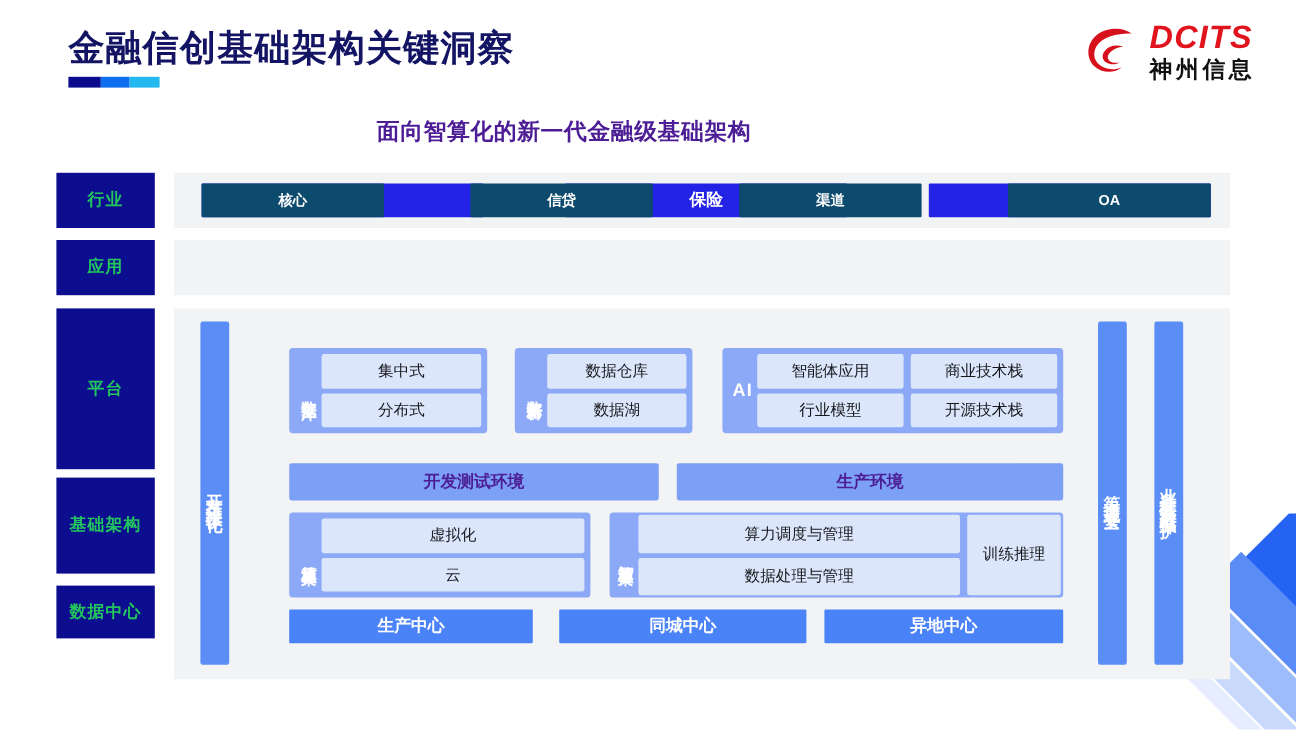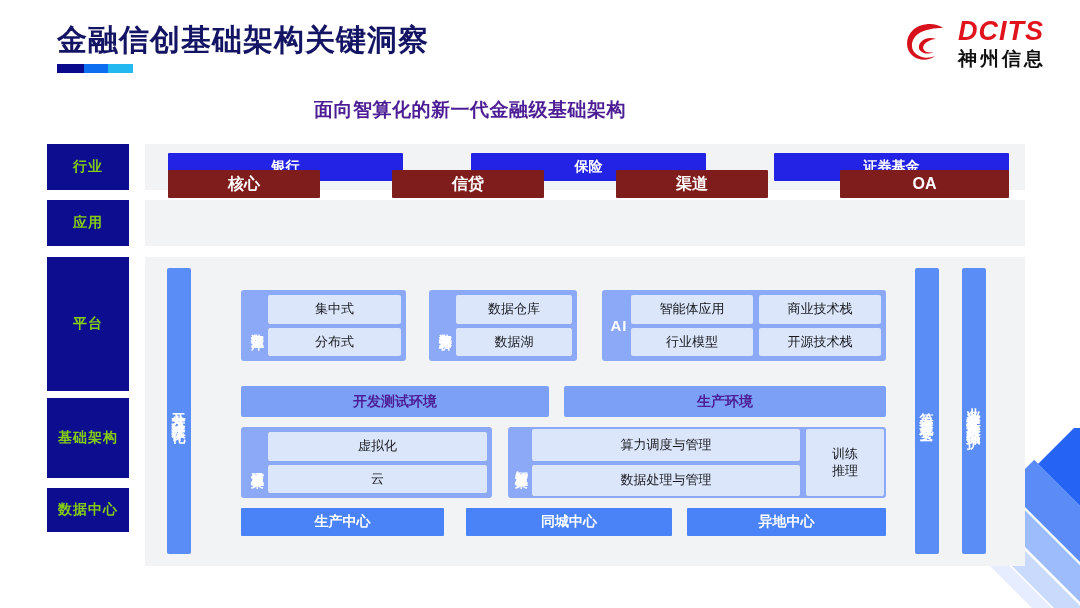--- a/index.html
+++ b/index.html
@@ -43,40 +43,40 @@
   .subtitle{
     position:absolute;left:0;top:97px;width:940px;text-align:center;
     font-size:19px;font-weight:bold;color:#4c1d95;letter-spacing:.5px;z-index:3;
   }
 
   
   .diagram{position:absolute;left:0;top:140px;width:1080px;height:430px;z-index:2;}
 
   .sidebar{position:absolute;left:47px;top:0;width:82px;height:430px;}
   .side-cell{
-    position:absolute;left:0;width:82px;background:#0d0d8f;color:#84cc16;
+    position:absolute;left:0;width:82px;background:#0d0d8f;color:#22c55e;
     display:flex;align-items:center;justify-content:center;
     font-size:14px;font-weight:bold;letter-spacing:1px;
   }
   .sc-industry{top:4px;height:46px;}
   .sc-app{top:60px;height:46px;}
   .sc-platform{top:117px;height:134px;}
   .sc-infra{top:258px;height:80px;}
 
   .rowbg{position:absolute;background:#f2f3f5;}
   .row-industry{left:145px;top:4px;width:880px;height:46px;}
   .row-app{left:145px;top:60px;width:880px;height:46px;}
   .row-platform{left:145px;top:117px;width:880px;height:309px;}
 
   .chip{
     position:absolute;display:flex;align-items:center;justify-content:center;
     color:#ffffff;font-weight:bold;border-radius:1px;text-align:center;
   }
   .chip-industry{background:#2323e6;height:28px;font-size:14px;top:13px;}
-  .chip-app{background:#7f1d1d;height:28px;font-size:16px;top:13px;margin-top:17px;}
+  .chip-app{background:#0c4a6e;height:28px;font-size:12px;top:13px;}
   .chip-dc{background:#4a82f7;height:28px;font-size:14px;}
 
   
   .rail{
     position:absolute;background:#5b8df7;color:#fff;font-weight:bold;font-size:14px;
     display:flex;align-items:center;justify-content:center;
     writing-mode:vertical-rl;text-orientation:upright;letter-spacing:3px;border-radius:2px;
   }
 
   
@@ -205,21 +205,21 @@
       <span class="gitem" style="flex:1;">云</span>
     </span>
   </div>
 
   <div class="gbox" style="left:508px;top:287px;width:378px;height:71px;padding:2px;box-sizing:border-box;">
     <span class="gbox-label" style="width:22px;height:100%;">智算框架</span>
     <span class="gbox-items" style="height:100%;margin-right:6px;">
       <span class="gitem" style="flex:1;">算力调度与管理</span>
       <span class="gitem" style="flex:1;">数据处理与管理</span>
     </span>
-    <span class="gitem two-line" style="width:78px;height:100%;flex:0 0 auto;flex-direction:column;">
+    <span class="gitem two-line" style="width:78px;height:100%;flex:0 0 auto;flex-direction:row;">
       <span>训练</span>
       <span>推理</span>
     </span>
   </div>
 
   <div class="chip chip-dc" style="left:241px;top:368px;width:203px;">生产中心</div>
   <div class="chip chip-dc" style="left:466px;top:368px;width:206px;">同城中心</div>
   <div class="chip chip-dc" style="left:687px;top:368px;width:199px;">异地中心</div>
 
 </div>

